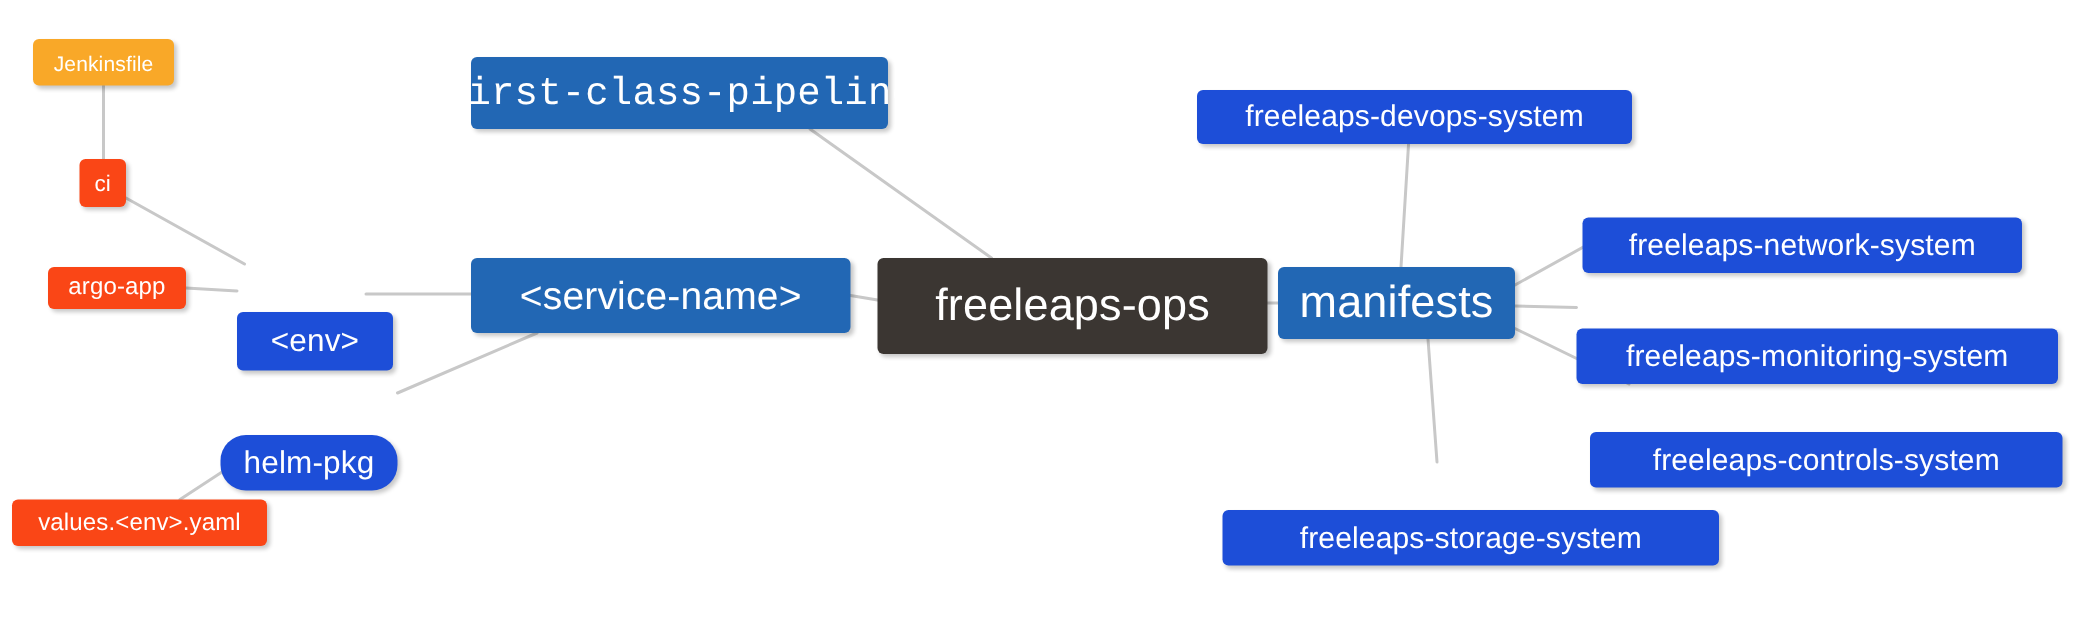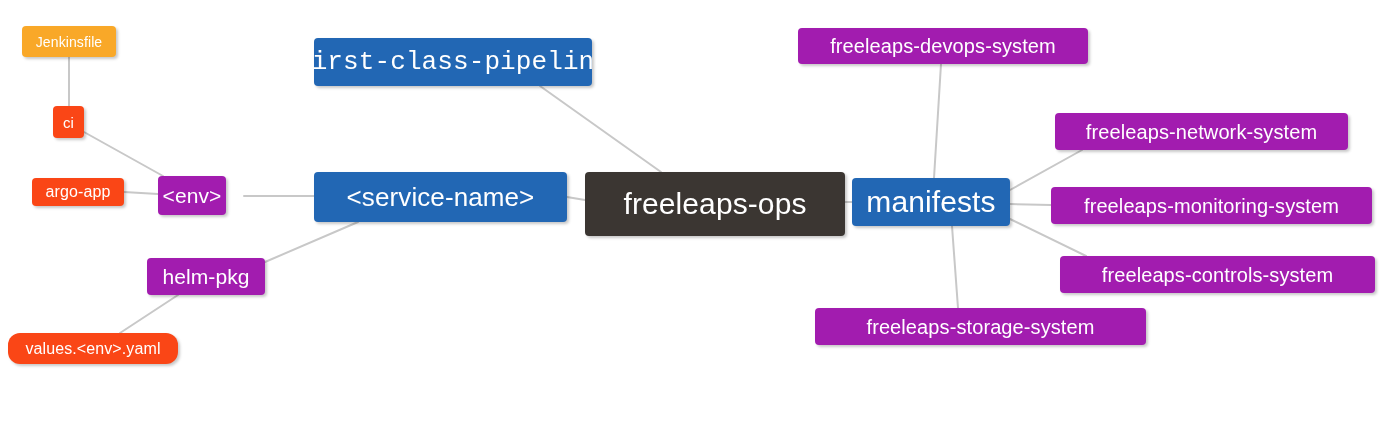--- a/index.html
+++ b/index.html
@@ -20,21 +20,21 @@
     justify-content:center;
     color:#ffffff;
     border-radius:4px;
     white-space:nowrap;
     box-shadow:2px 2px 3px rgba(0,0,0,0.22);
     line-height:1;
     letter-spacing:0.1px;
   }
   .n-root{background:#3b3632;}
   .n-blue{background:#2267b4;}
-  .n-green{background:#a21caf;}
+  .n-green{background:#1d4ed8;margin-top:32px;}
   .n-orange{background:#f9a828;}
   .n-red{background:#fa4616;}
 </style>
 </head>
 <body>
 
 <div id="mindmap">
   <svg id="edges" viewBox="0 0 1390 421" xmlns="http://www.w3.org/2000/svg">
       <line x1="585" y1="200" x2="567" y2="197" stroke="#c8c8c8" stroke-width="2" stroke-linecap="round"></line>
       <line x1="661" y1="172" x2="540" y2="86" stroke="#c8c8c8" stroke-width="2" stroke-linecap="round"></line>
@@ -56,36 +56,36 @@
     </div>
     <div class="node n-blue" style="left: 314px; top: 172px; width: 253px; height: 50px; font-size: 26px;">
       <span>&lt;service-name&gt;</span>
     </div>
     <div class="node n-blue" style="left: 314px; top: 38px; width: 278px; height: 48px; font-size: 26px; font-family: Liberation Mono, monospace;">
       <span>first-class-pipeline</span>
     </div>
     <div class="node n-blue" style="left: 852px; top: 178px; width: 158px; height: 48px; font-size: 30px;">
       <span>manifests</span>
     </div>
-    <div class="node n-green" style="left: 158px; top: 176px; width: 68px; height: 39px; font-size: 21px;">
+    <div class="node n-green" style="left: 158px; top: 176px; width: 104px; height: 39px; font-size: 21px;">
       <span>&lt;env&gt;</span>
     </div>
-    <div class="node n-green" style="left: 147px; top: 258px; width: 118px; height: 37px; font-size: 21px;">
+    <div class="node n-green" style="left: 147px; top: 258px; width: 118px; height: 37px; font-size: 21px; border-radius: 17px;">
       <span>helm-pkg</span>
     </div>
     <div class="node n-red" style="left: 32px; top: 178px; width: 92px; height: 28px; font-size: 16px;">
       <span>argo-app</span>
     </div>
     <div class="node n-red" style="left: 53px; top: 106px; width: 31px; height: 32px; font-size: 15px;">
       <span>ci</span>
     </div>
     <div class="node n-orange" style="left: 22px; top: 26px; width: 94px; height: 31px; font-size: 14px;">
       <span>Jenkinsfile</span>
     </div>
-    <div class="node n-red" style="left: 8px; top: 333px; width: 170px; height: 31px; font-size: 16px; border-radius: 12px;">
+    <div class="node n-red" style="left: 8px; top: 333px; width: 170px; height: 31px; font-size: 16px;">
       <span>values.&lt;env&gt;.yaml</span>
     </div>
     <div class="node n-green" style="left: 798px; top: 28px; width: 290px; height: 36px; font-size: 20px;">
       <span>freeleaps-devops-system</span>
     </div>
     <div class="node n-green" style="left: 1055px; top: 113px; width: 293px; height: 37px; font-size: 20px;">
       <span>freeleaps-network-system</span>
     </div>
     <div class="node n-green" style="left: 1051px; top: 187px; width: 321px; height: 37px; font-size: 20px;">
       <span>freeleaps-monitoring-system</span>

